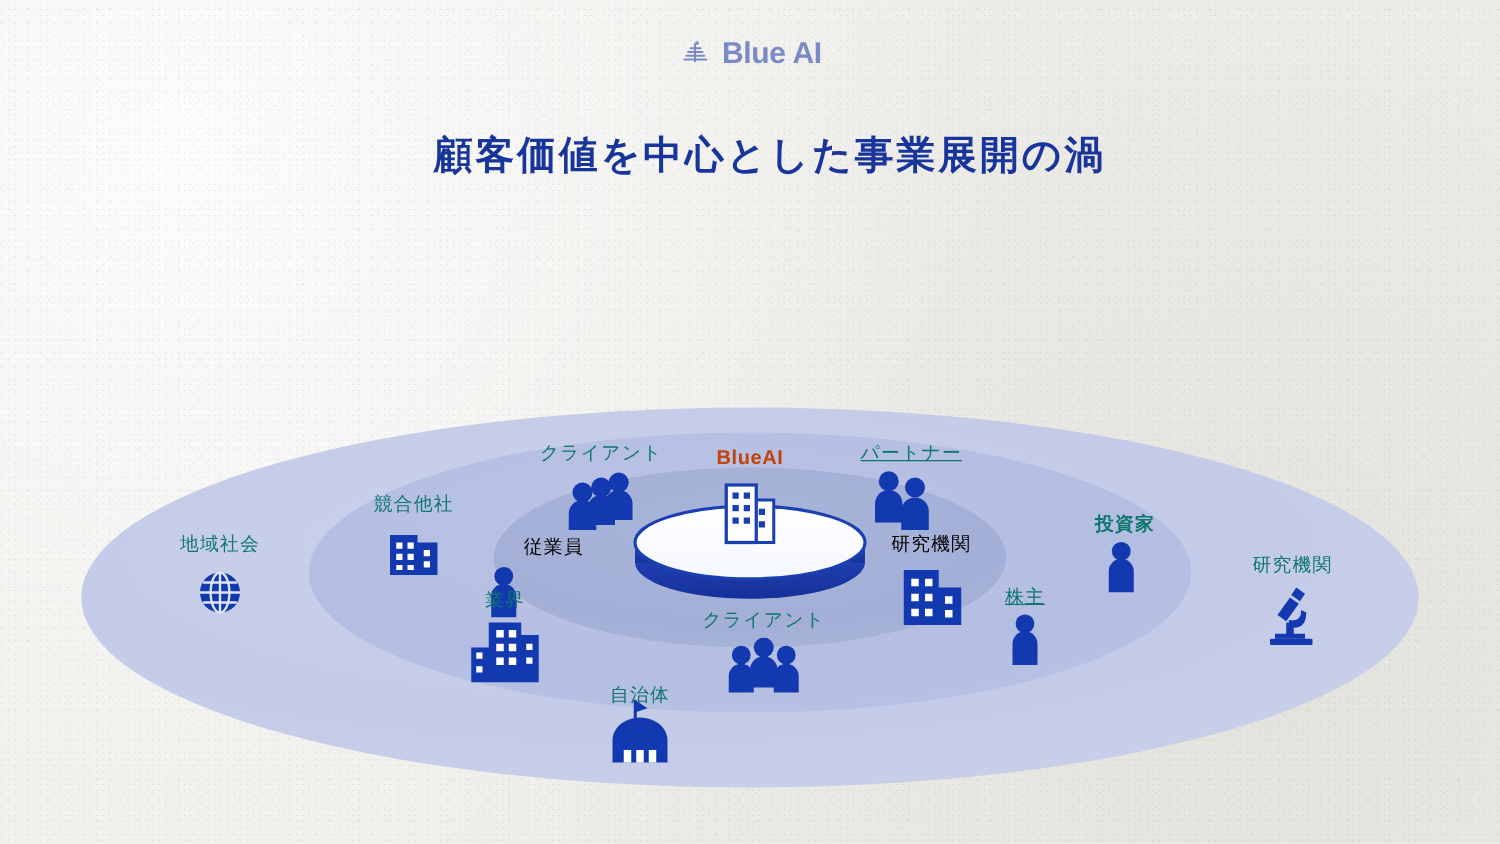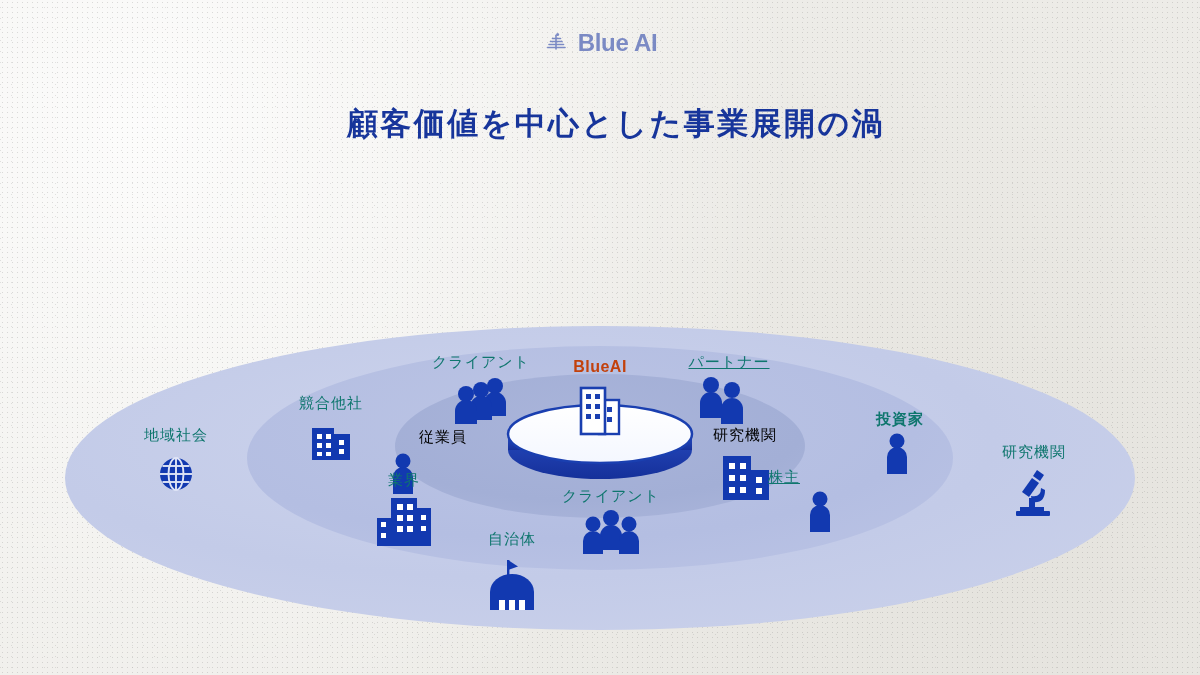--- a/index.html
+++ b/index.html
@@ -242,21 +242,21 @@
           <rect x="26" y="34" width="6" height="6"></rect>
             <rect x="36" y="34" width="6" height="6"></rect>
           <rect x="10" y="30" width="5" height="5"></rect>
             <rect x="10" y="41" width="5" height="5"></rect>
           <rect x="50" y="23" width="5" height="5"></rect>
             <rect x="50" y="34" width="5" height="5"></rect>
         </g>
       </svg>
     </div>
 
-    <div class="node-label" style="left:512px; top:212px;">自治体</div>
+    <div class="node-label" style="left:512px; top:229px;">自治体</div>
     <div class="node-icon" style="left:512px; top:240px;">
       <svg width="56" height="54" viewBox="0 0 56 54" aria-hidden="true">
         <g fill="#1239b0">
           <path d="M24 2 v10 l10 -3.5 z"></path>
           <rect x="23" y="2" width="2.4" height="16"></rect>
           <path d="M6 52 v-18 a22 18 0 0 1 44 0 v18 z"></path>
         </g>
         <g fill="#ffffff">
           <rect x="15" y="42" width="6" height="10"></rect>
           <rect x="25" y="42" width="6" height="10"></rect>
@@ -301,21 +301,21 @@
           <rect x="12" y="27" width="6" height="6"></rect>
             <rect x="23" y="27" width="6" height="6"></rect>
           <rect x="12" y="39" width="6" height="6"></rect>
             <rect x="23" y="39" width="6" height="6"></rect>
           <rect x="39" y="29" width="6" height="6"></rect>
             <rect x="39" y="40" width="6" height="6"></rect>
         </g>
       </svg>
     </div>
 
-    <div class="node-label" style="left:784px; top:150px;text-decoration:underline;">株主</div>
+    <div class="node-label" style="left:820px; top:150px;text-decoration:underline;">株主</div>
     <div class="node-icon" style="left:820px; top:172px;">
       <svg width="26" height="42" viewBox="0 0 26 42" aria-hidden="true">
         <g fill="#1239b0">
           <circle cx="13" cy="9" r="7.5"></circle>
           <path d="M3 42 v-17 a10 10 0 0 1 20 0 v17 z"></path>
         </g>
       </svg>
     </div>
 
     <div class="node-label" style="left:900px; top:92px;font-weight:bold;">投資家</div>

